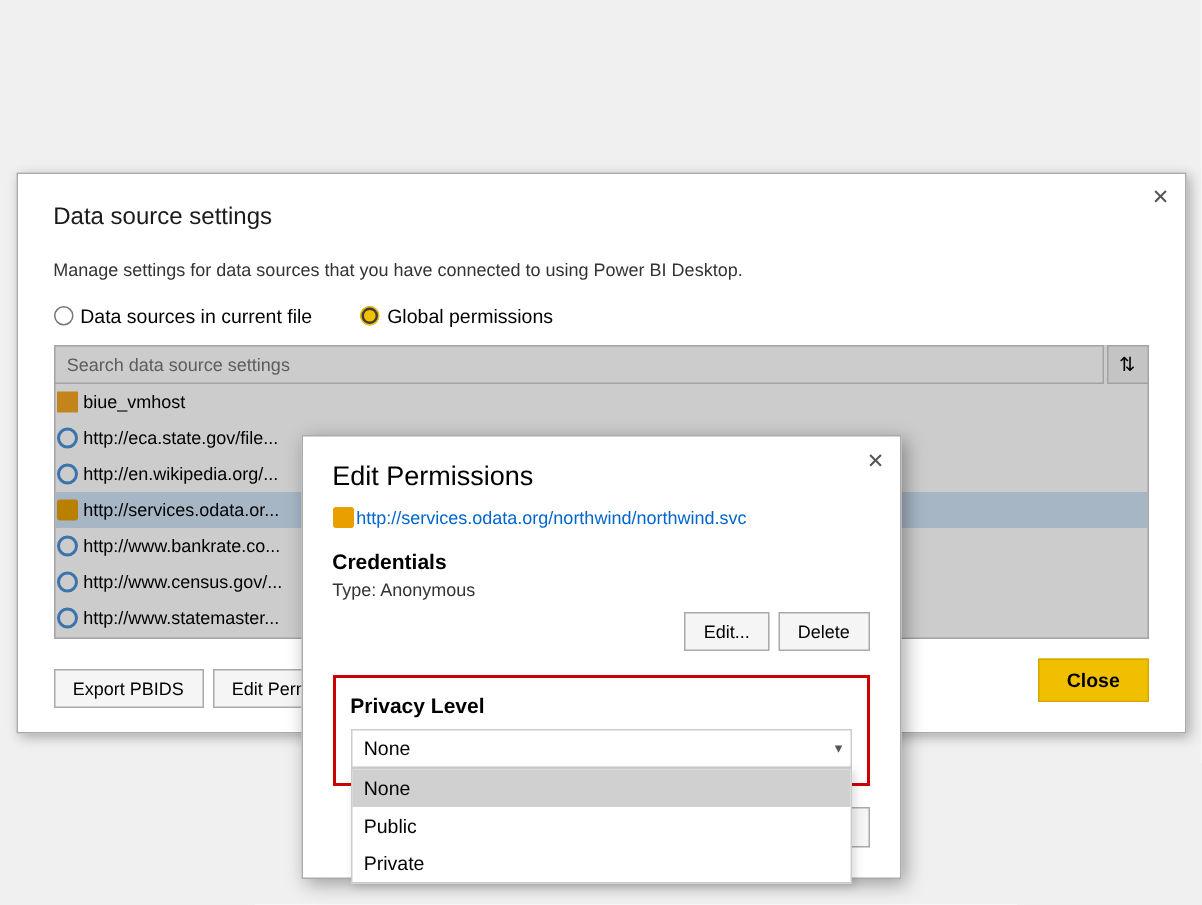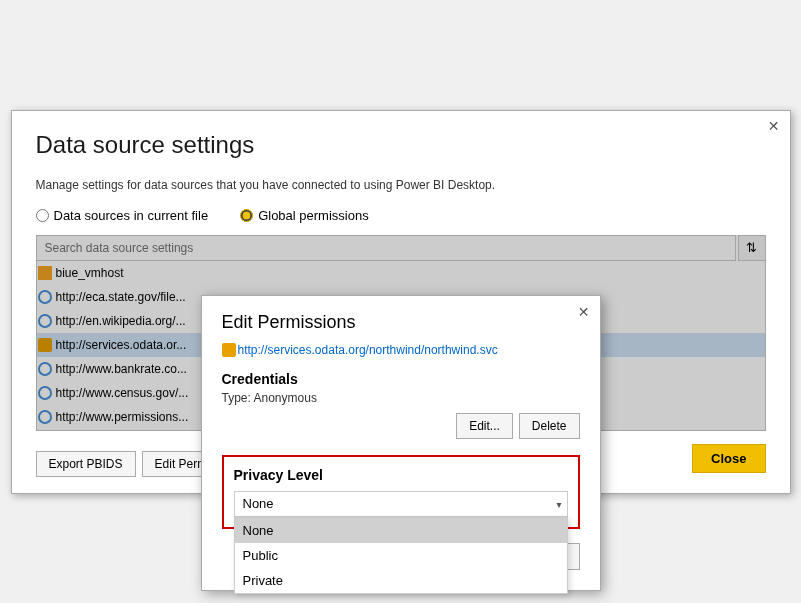--- a/index.html
+++ b/index.html
@@ -27,21 +27,21 @@
       top: 8px;
       right: 10px;
       cursor: pointer;
       font-size: 14px;
       color: #555;
       background: none;
       border: none;
       line-height: 1;
     }
     .window-title {
-      font-size: 24px;
+      font-size: 16px;
       font-weight: 300;
       color: #1a1a1a;
       margin-bottom: 19px;
     }
     .subtitle {
       font-size: 12px;
       color: #333;
       margin-bottom: 16px;
     }
     .radio-row {
@@ -348,21 +348,21 @@
       <div class="list-item">
         <span class="icon-web"></span>
         <span>http://www.bankrate.co...</span>
       </div>
       <div class="list-item">
         <span class="icon-web"></span>
         <span>http://www.census.gov/...</span>
       </div>
       <div class="list-item">
         <span class="icon-web"></span>
-        <span>http://www.permissions...</span>
+        <span>http://www.statemaster...</span>
       </div>
     </div>
 
     <div class="modal-overlay">
       <div class="modal">
         <button class="modal-close">✕</button>
 
         <h2 class="modal-title">Edit Permissions</h2>
 
         <div class="modal-source-row">

